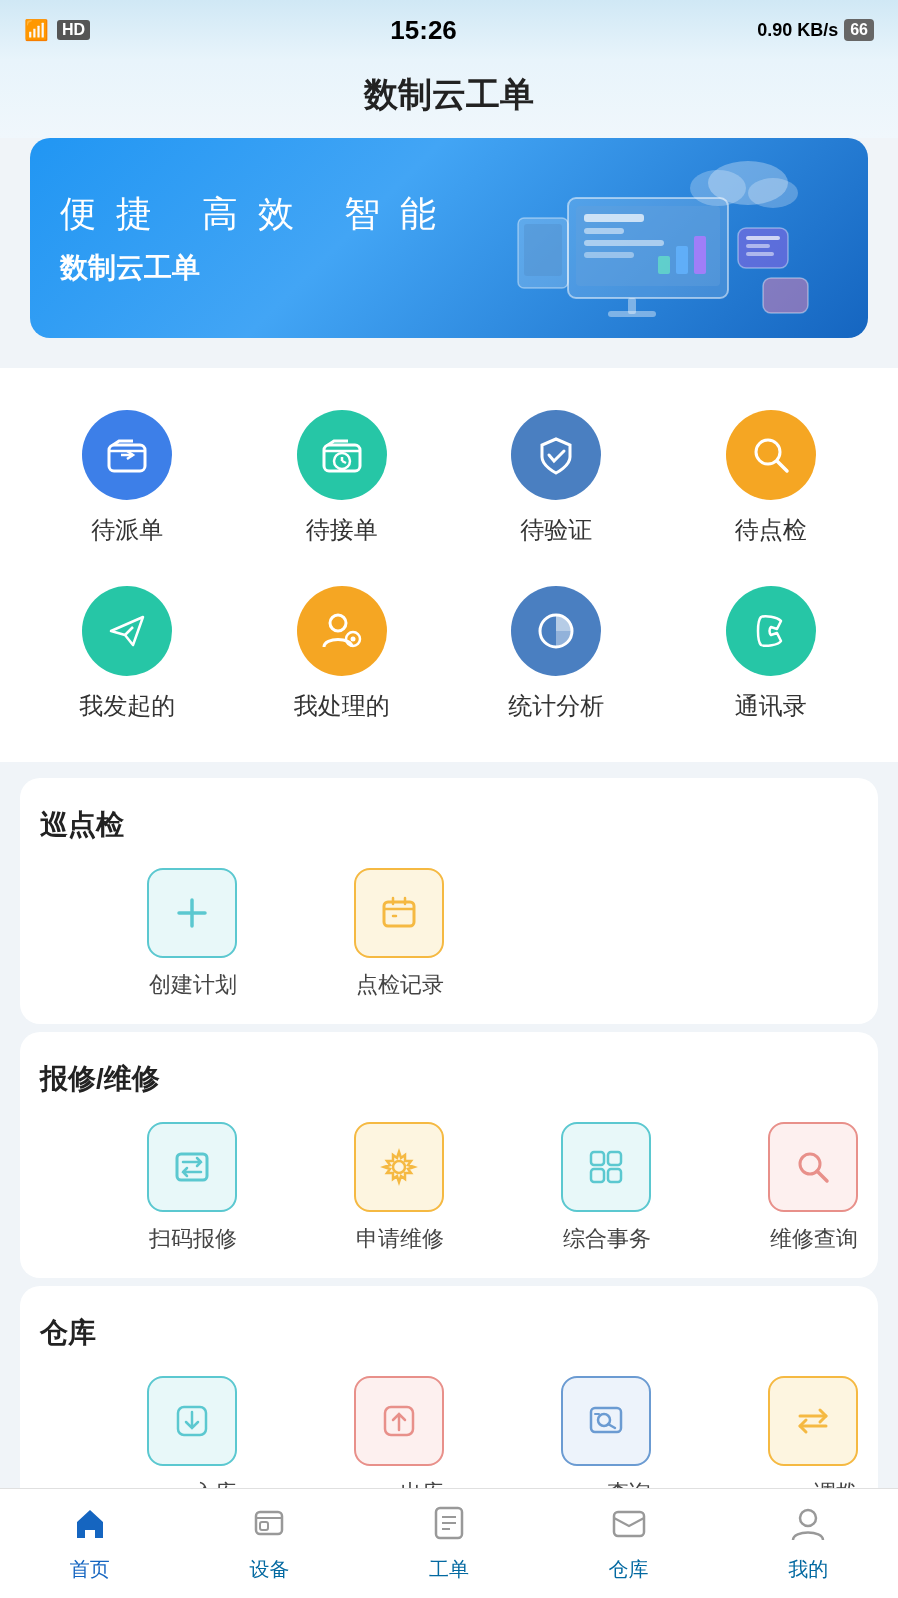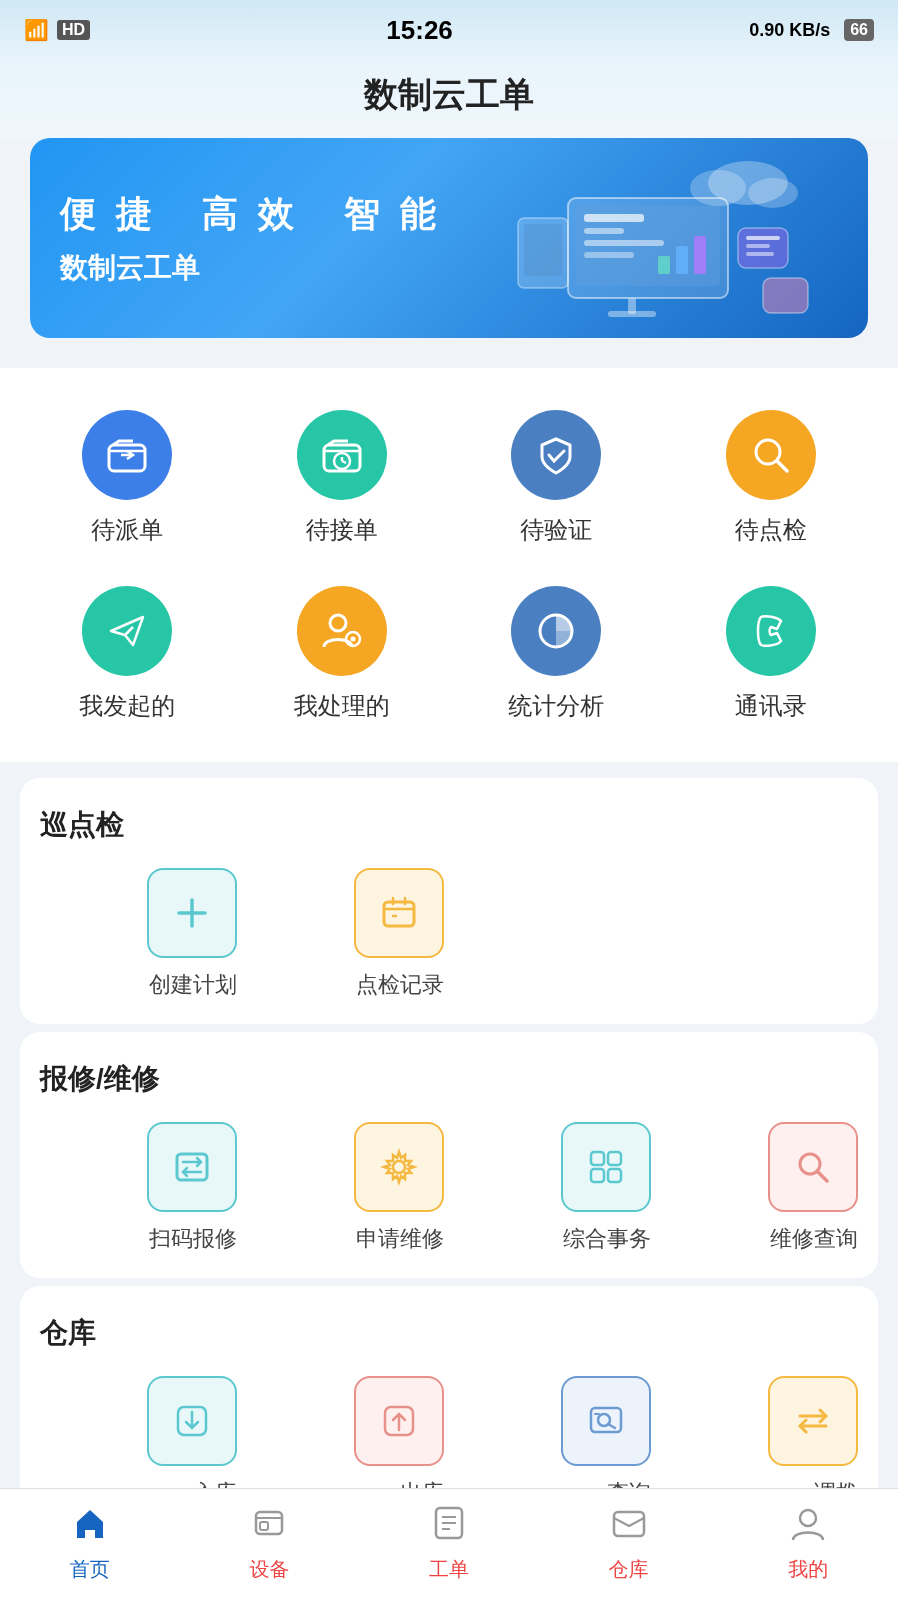--- a/index.html
+++ b/index.html
@@ -28,21 +28,20 @@
     .status-left { display: flex; align-items: center; gap: 8px; font-size: 20px; }
     .status-time { font-size: 26px; font-weight: 600; }
     .status-right { display: flex; align-items: center; gap: 6px; font-size: 18px; }
     .battery-box {
       background: #666;
       color: white;
       font-size: 16px;
       padding: 2px 6px;
       border-radius: 4px;
       font-weight: bold;
-      margin-left: 8px;
     }
 
     
     .page-title-bar {
       width: 100%;
       background: linear-gradient(180deg, #e8f4fb 0%, #f0f7fc 100%);
       text-align: center;
       padding: 12px 0 20px;
       font-size: 34px;
       font-weight: 600;
@@ -60,21 +59,21 @@
       align-items: center;
       padding: 20px 30px;
       position: relative;
     }
     .banner-text {
       color: white;
       z-index: 2;
     }
     .banner-text .line1 {
       font-size: 36px;
-      font-weight: 700;
+      font-weight: 400;
       letter-spacing: 20px;
       margin-bottom: 10px;
     }
     .banner-text .line2 {
       font-size: 28px;
       font-weight: 700;
     }
 
     
     .quick-grid {
@@ -167,21 +166,21 @@
       align-items: center;
       cursor: pointer;
       flex: 1;
     }
     .nav-icon {
       font-size: 34px;
       margin-bottom: 6px;
     }
     .nav-label {
       font-size: 20px;
-      color: #ef4444;
+      color: #0369a1;
     }
     .nav-item.active .nav-icon { color: #1565c0; }
     .nav-item.active .nav-label { color: #1565c0; }
 
     
     .banner-deco {
       position: absolute;
       right: 20px;
       top: 0;
       bottom: 0;

